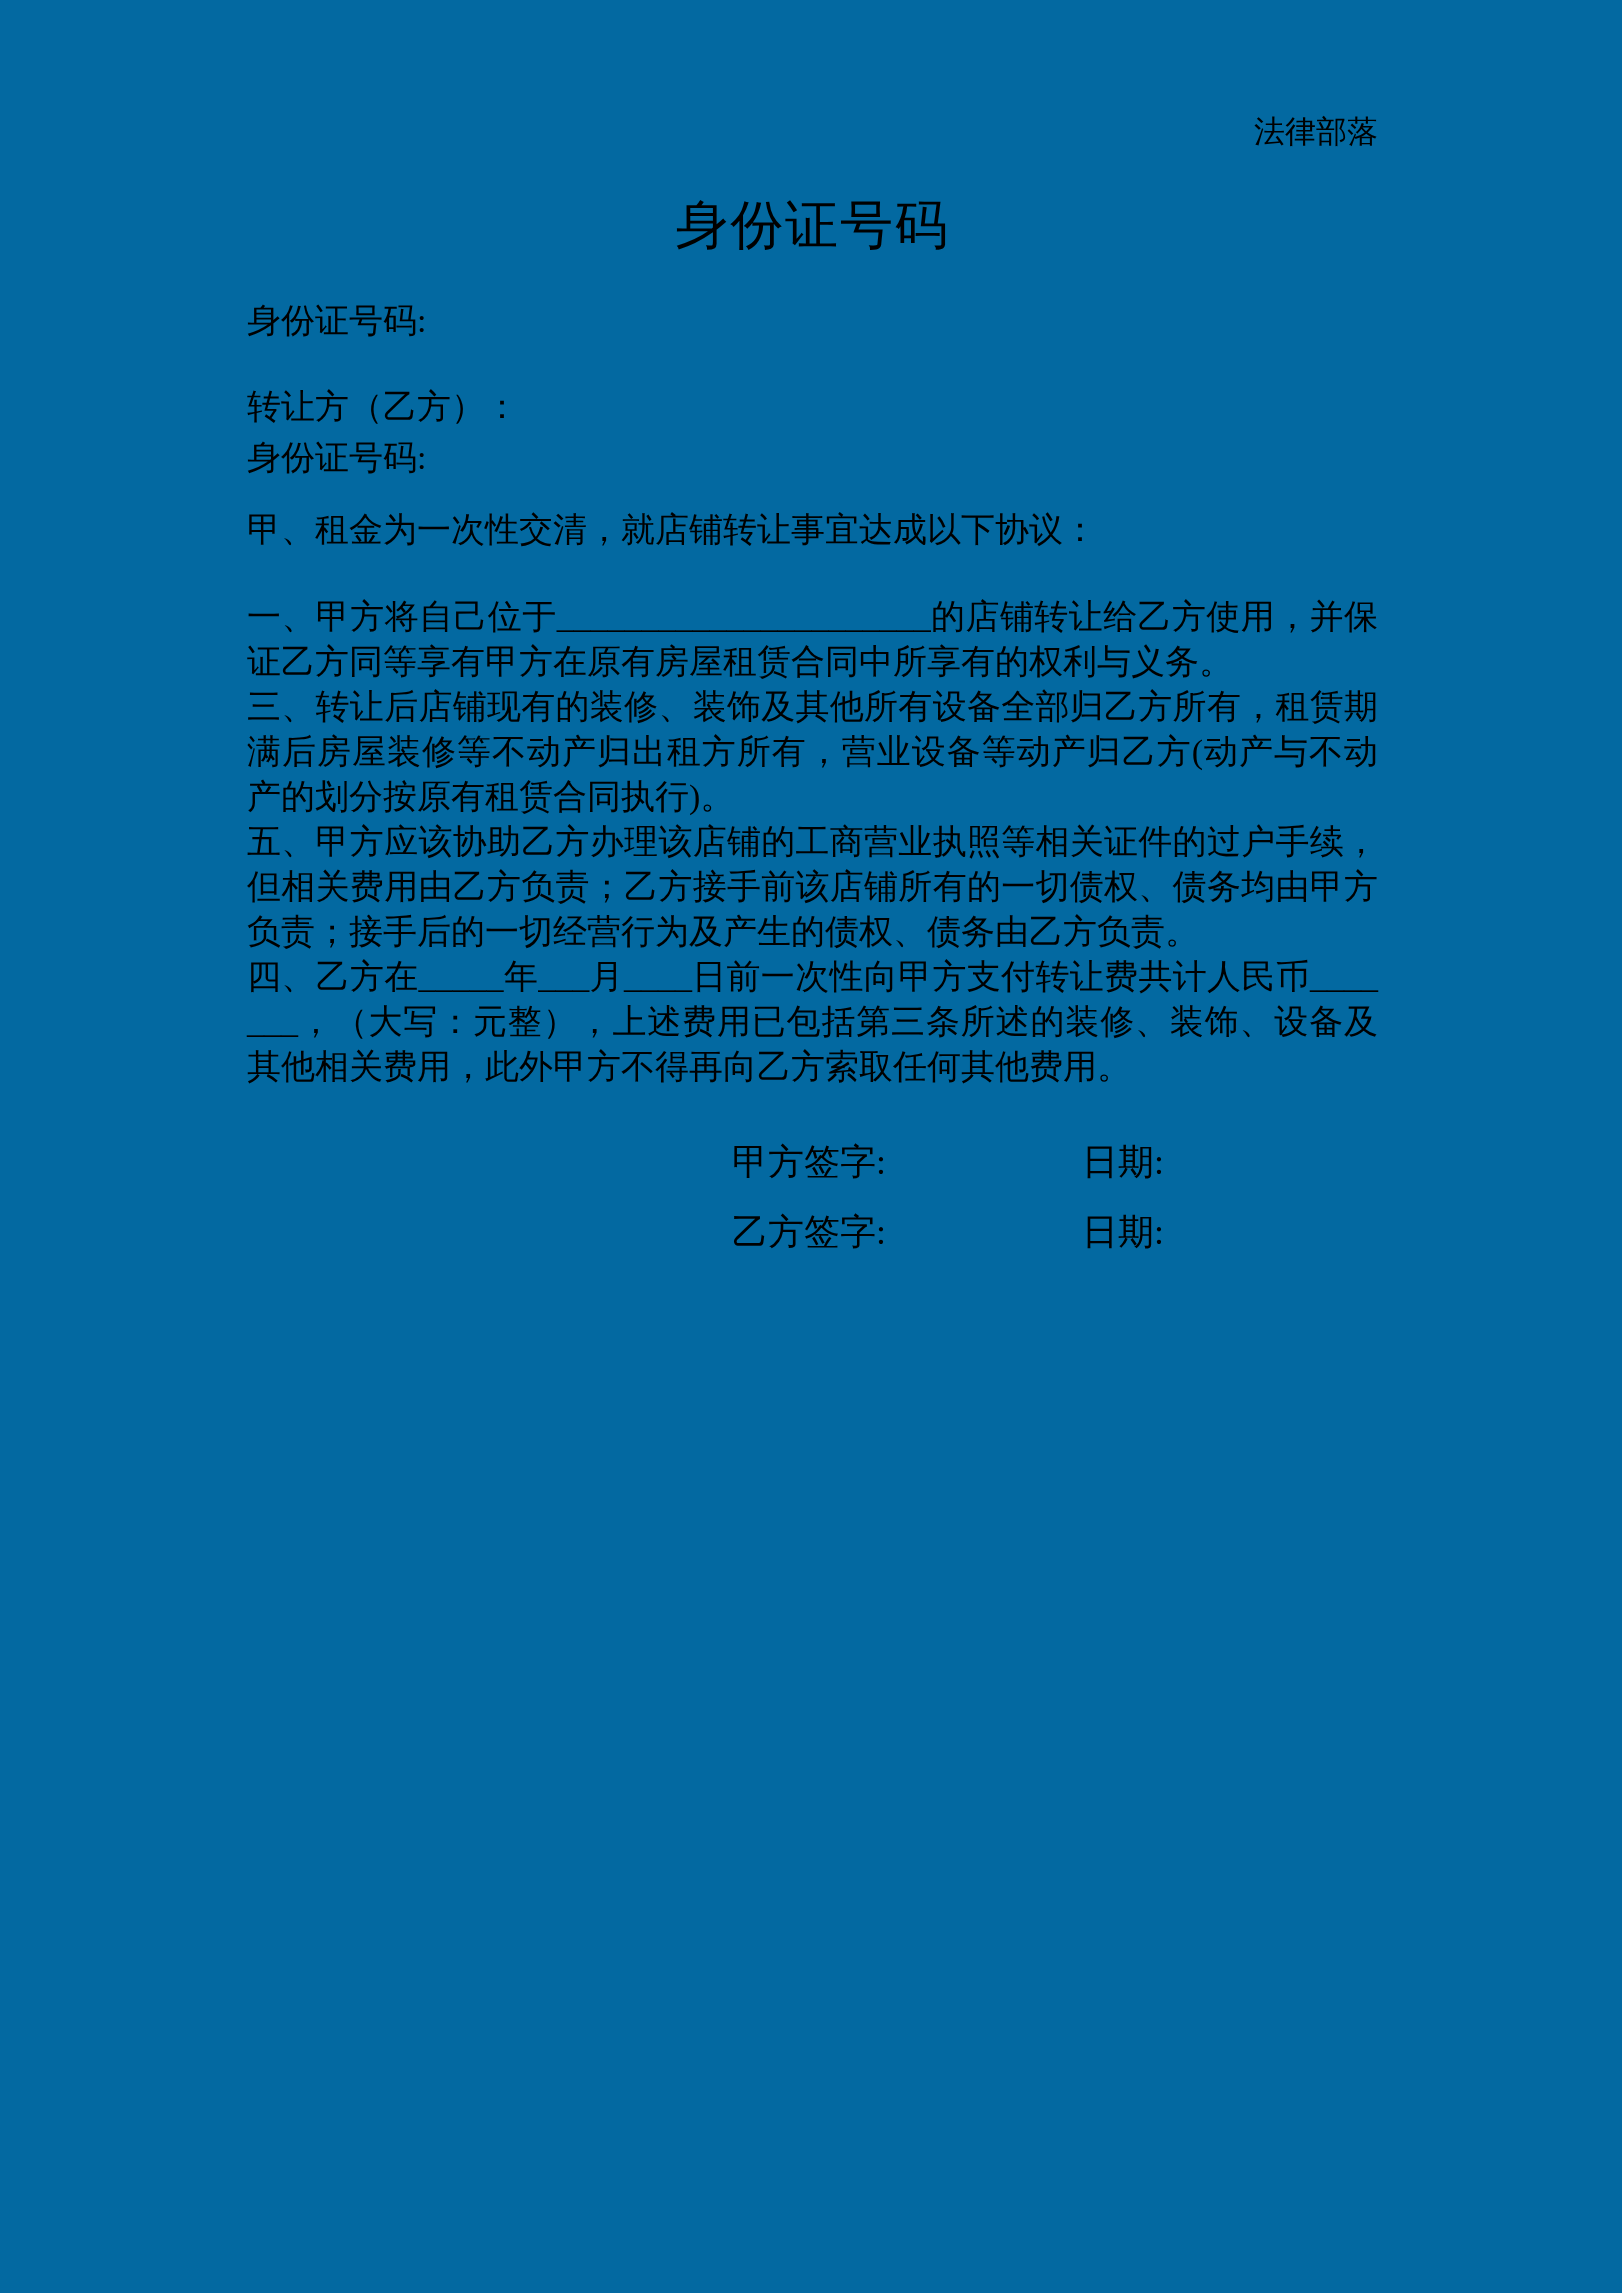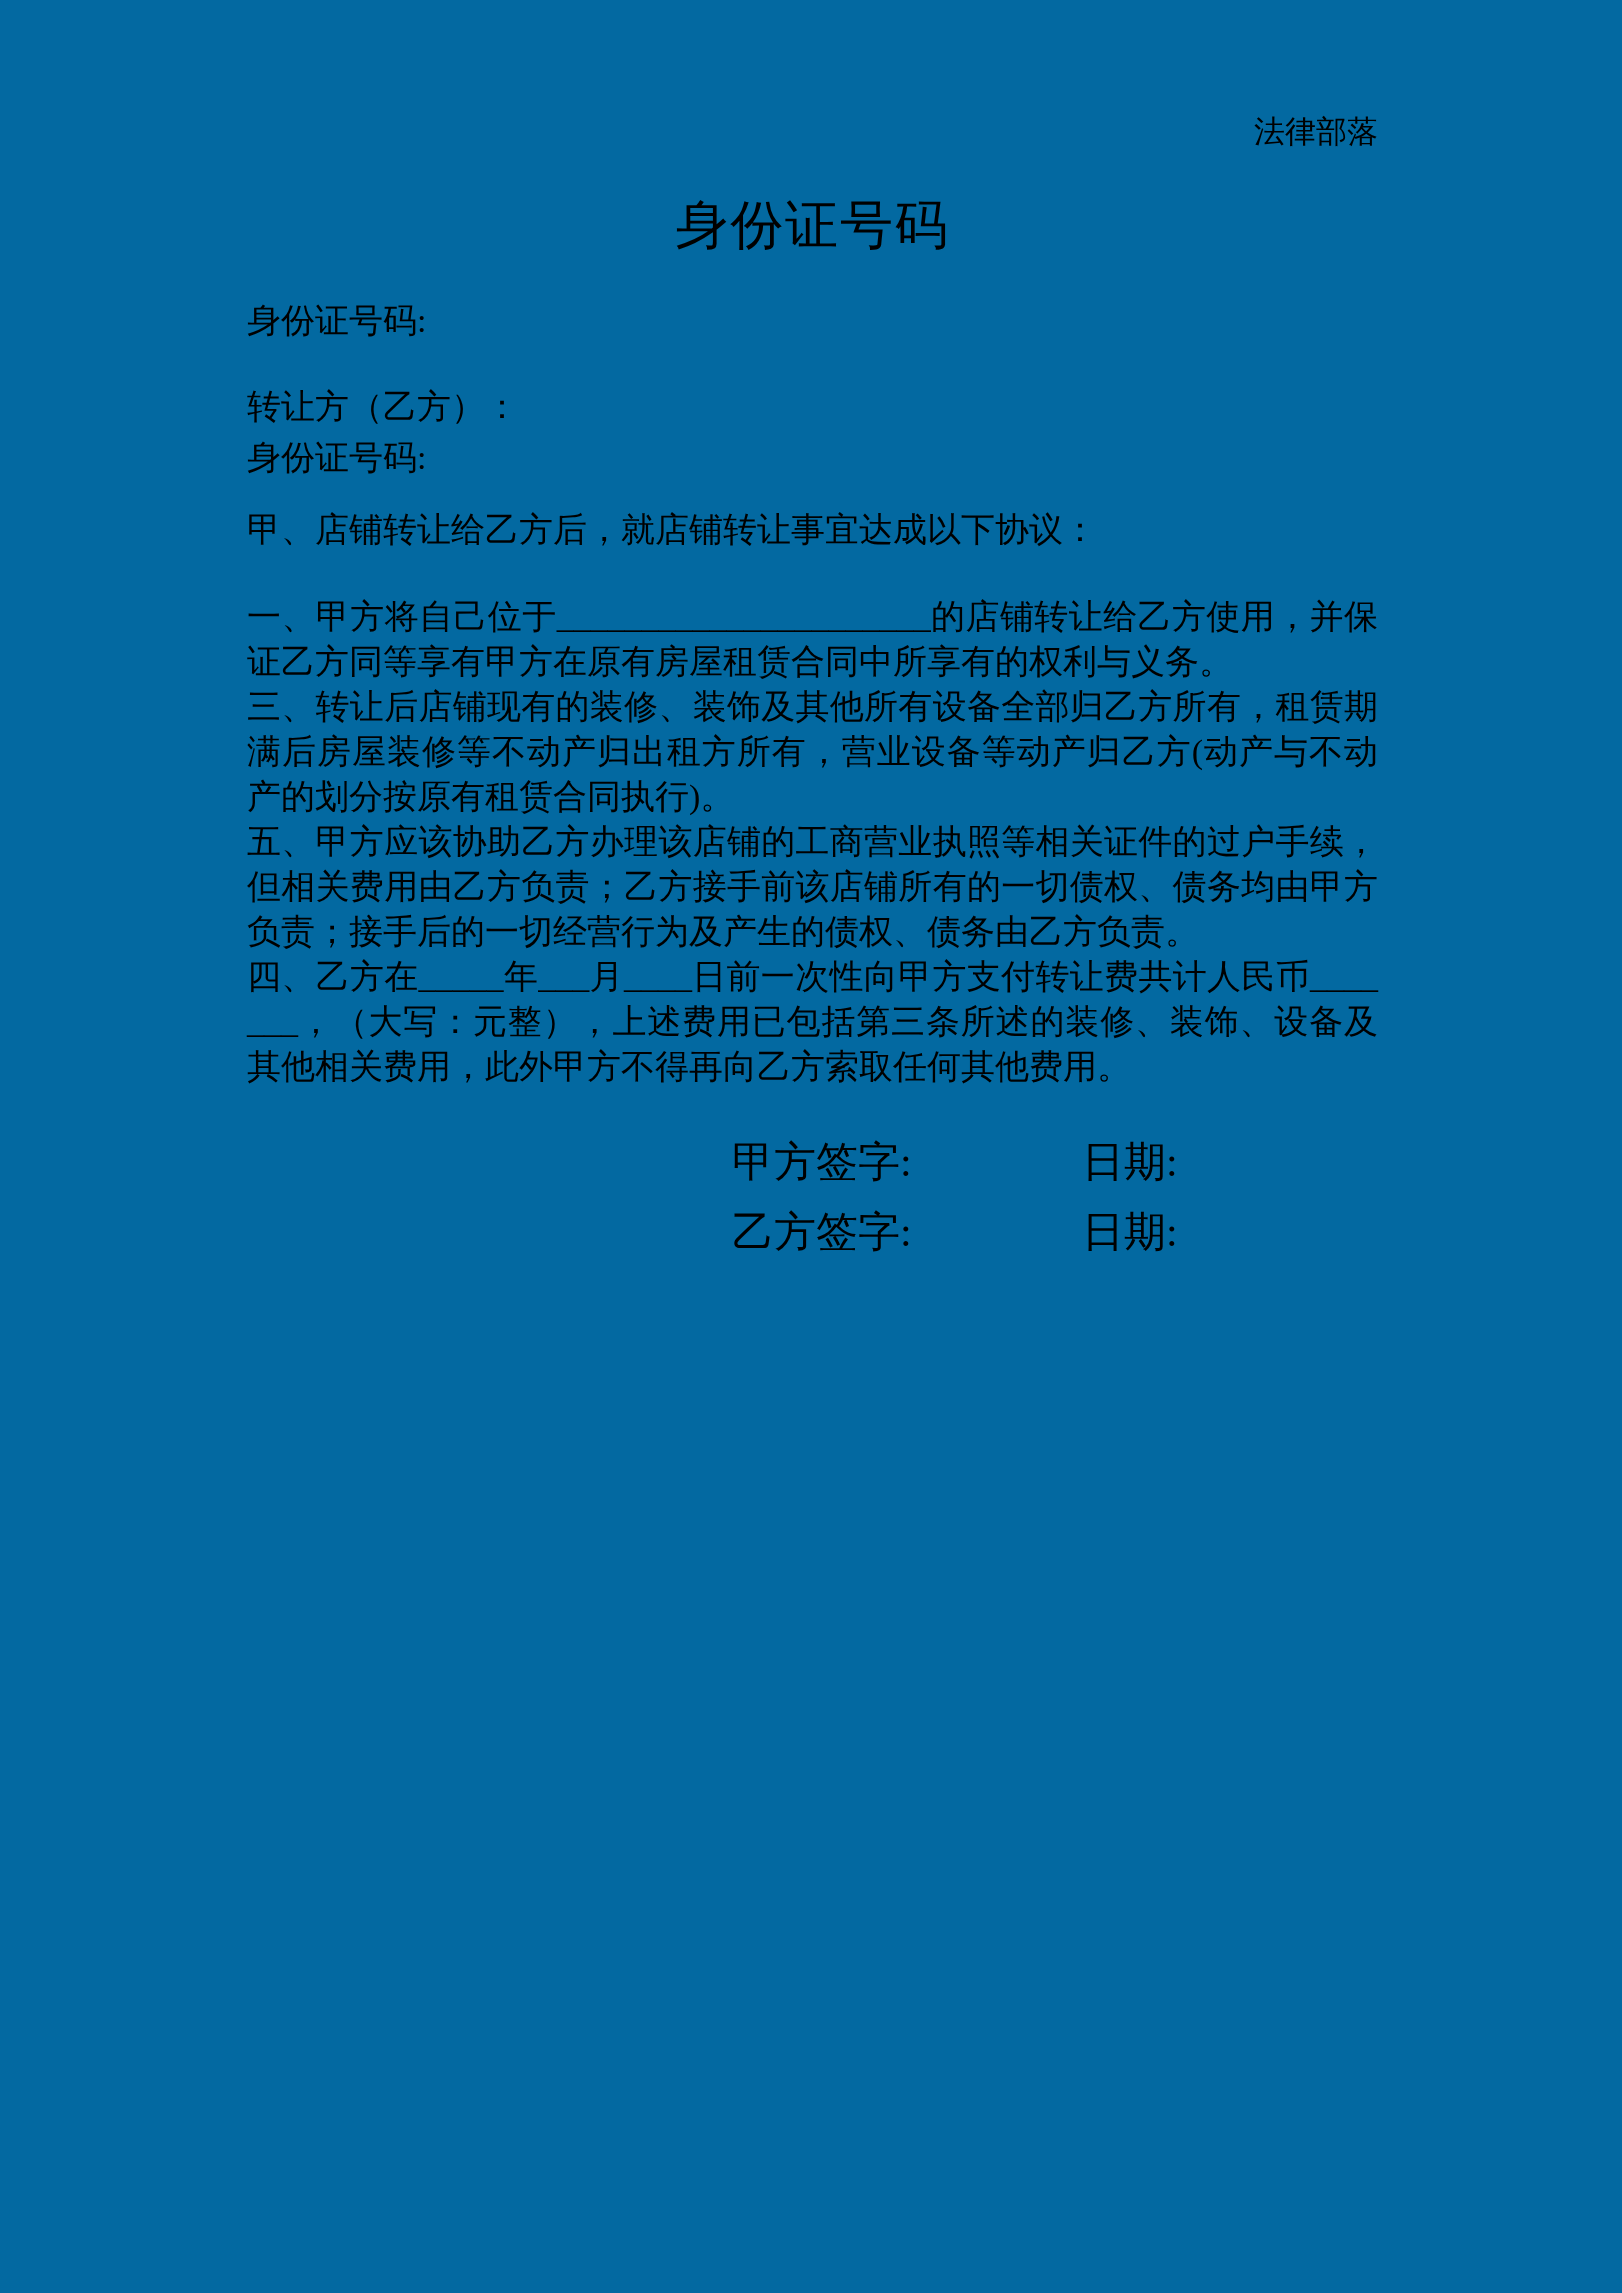--- a/index.html
+++ b/index.html
@@ -47,21 +47,21 @@
     text-align: justify;
     text-justify: inter-character;
     word-break: break-all;
   }
   .signatures {
     margin-top: 51px;
     padding-left: 485px;
   }
   .sig-row {
     display: flex;
-    font-size: 42px;
+    font-size: 36px;
     line-height: 45px;
     align-items: center;
   }
   .sig-row + .sig-row { margin-top: 25px; }
   .sig-label { width: 350px; }
 </style>
 </head>
 <body>
 
 <div class="page">
@@ -72,21 +72,21 @@
 
   <div class="party-block">
     <div class="line">身份证号码:</div>
   </div>
 
   <div class="party-block party-b">
     <div class="line">转让方（乙方）：</div>
     <div class="line">身份证号码:</div>
   </div>
 
-  <div class="intro">甲、店铺转让给乙方后，就店铺转让事宜达成以下协议：</div>
+  <div class="intro">甲、租金为一次性交清，就店铺转让事宜达成以下协议：</div>
 
   <div class="clauses">
     <p class="clause">一、甲方将自己位于______________________的店铺转让给乙方使用，并保证乙方同等享有甲方在原有房屋租赁合同中所享有的权利与义务。</p>
     <p class="clause">三、转让后店铺现有的装修、装饰及其他所有设备全部归乙方所有，租赁期满后房屋装修等不动产归出租方所有，营业设备等动产归乙方(动产与不动产的划分按原有租赁合同执行)。</p>
     <p class="clause">五、甲方应该协助乙方办理该店铺的工商营业执照等相关证件的过户手续，但相关费用由乙方负责；乙方接手前该店铺所有的一切债权、债务均由甲方负责；接手后的一切经营行为及产生的债权、债务由乙方负责。</p>
     <p class="clause">四、乙方在_____年___月____日前一次性向甲方支付转让费共计人民币_______，（大写：元整），上述费用已包括第三条所述的装修、装饰、设备及其他相关费用，此外甲方不得再向乙方索取任何其他费用。</p>
   </div>
 
   <div class="signatures">
     <div class="sig-row">

